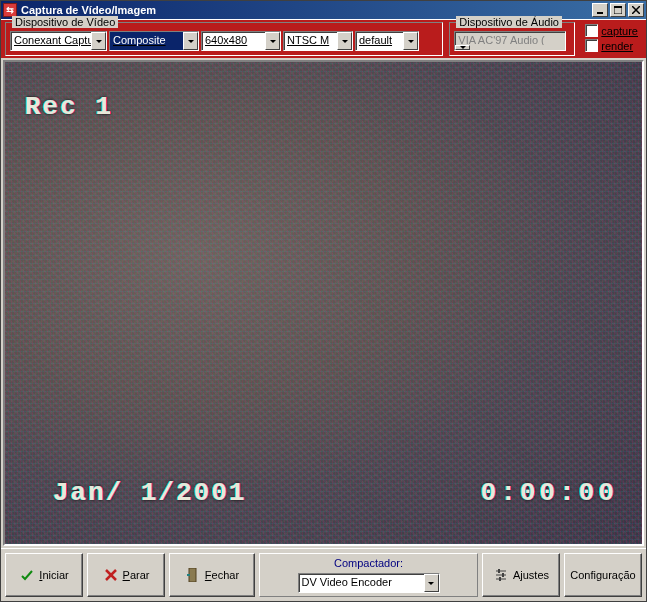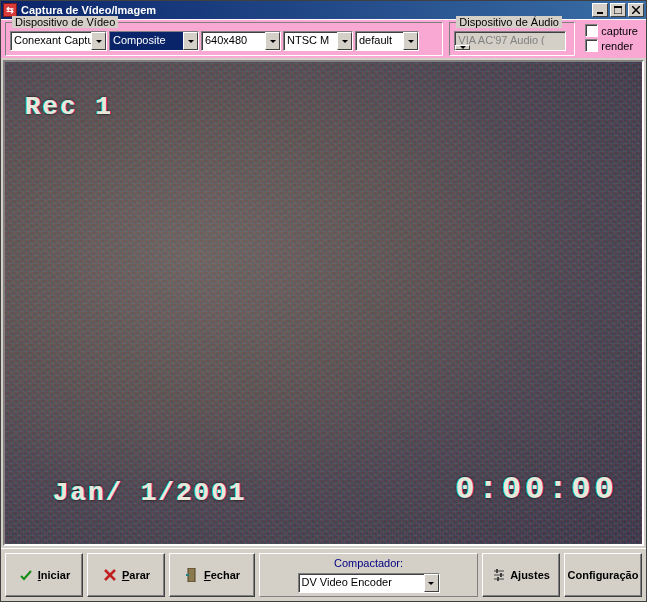--- a/index.html
+++ b/index.html
@@ -48,25 +48,26 @@
   margin-left: 2px;
   display: flex; align-items: center; justify-content: center;
   font-family: Arial;
   font-size: 9px;
   color: #000;
   cursor: pointer;
 }
 .win-btn svg { display:block; }
 
 .toolbar-row {
-  background: #f9a8d4;
+  background: #b91c1c;
   padding: 2px 4px;
   border-top: 1px solid #fff;
   display: flex;
   gap: 6px;
+  text-decoration: underline;
 }
 .fieldset {
   border: 1px solid #808080;
   border-right-color: #fff;
   border-bottom-color: #fff;
   padding: 8px 4px 4px 4px;
   position: relative;
   display: flex;
   align-items: center;
   gap: 2px;
@@ -157,21 +158,21 @@
 .osd {
   position: absolute;
   font-family: "Courier New", monospace;
   font-weight: bold;
   letter-spacing: 2px;
   color: #e8e8d8;
   text-shadow: -1px 0 #00e0e0, 1px 0 #ff3060, 0 0 3px #000;
 }
 .osd.rec { top: 30px; left: 20px; font-size: 26px; }
 .osd.date { bottom: 36px; left: 48px; font-size: 26px; }
-.osd.time { bottom: 36px; right: 24px; font-size: 32px; letter-spacing:4px;margin-left:16px; }
+.osd.time { bottom: 36px; right: 24px; font-size: 26px; letter-spacing:4px;margin-left:16px; }
 
 .bottom-bar {
   background: #d4d0c8;
   border-top: 1px solid #fff;
   padding: 4px;
   display: flex;
   align-items: stretch;
   gap: 4px;
 }
 .btn {
@@ -179,21 +180,20 @@
   border: 1px solid;
   border-color: #fff #404040 #404040 #fff;
   box-shadow: inset -1px -1px 0 #808080, inset 1px 1px 0 #d4d0c8;
   display: flex;
   align-items: center;
   justify-content: center;
   gap: 4px;
   padding: 0 10px;
   cursor: pointer;
   font-size: 11px;
-  font-weight: bold;
 }
 .btn .u { text-decoration: underline; }
 .icon-cell { width:16px; display:flex; align-items:center; justify-content:center; }
 .compress-group {
   flex: 1;
   border: 1px solid;
   border-color: #fff #808080 #808080 #fff;
   display: flex;
   flex-direction: column;
   padding: 3px 6px;

